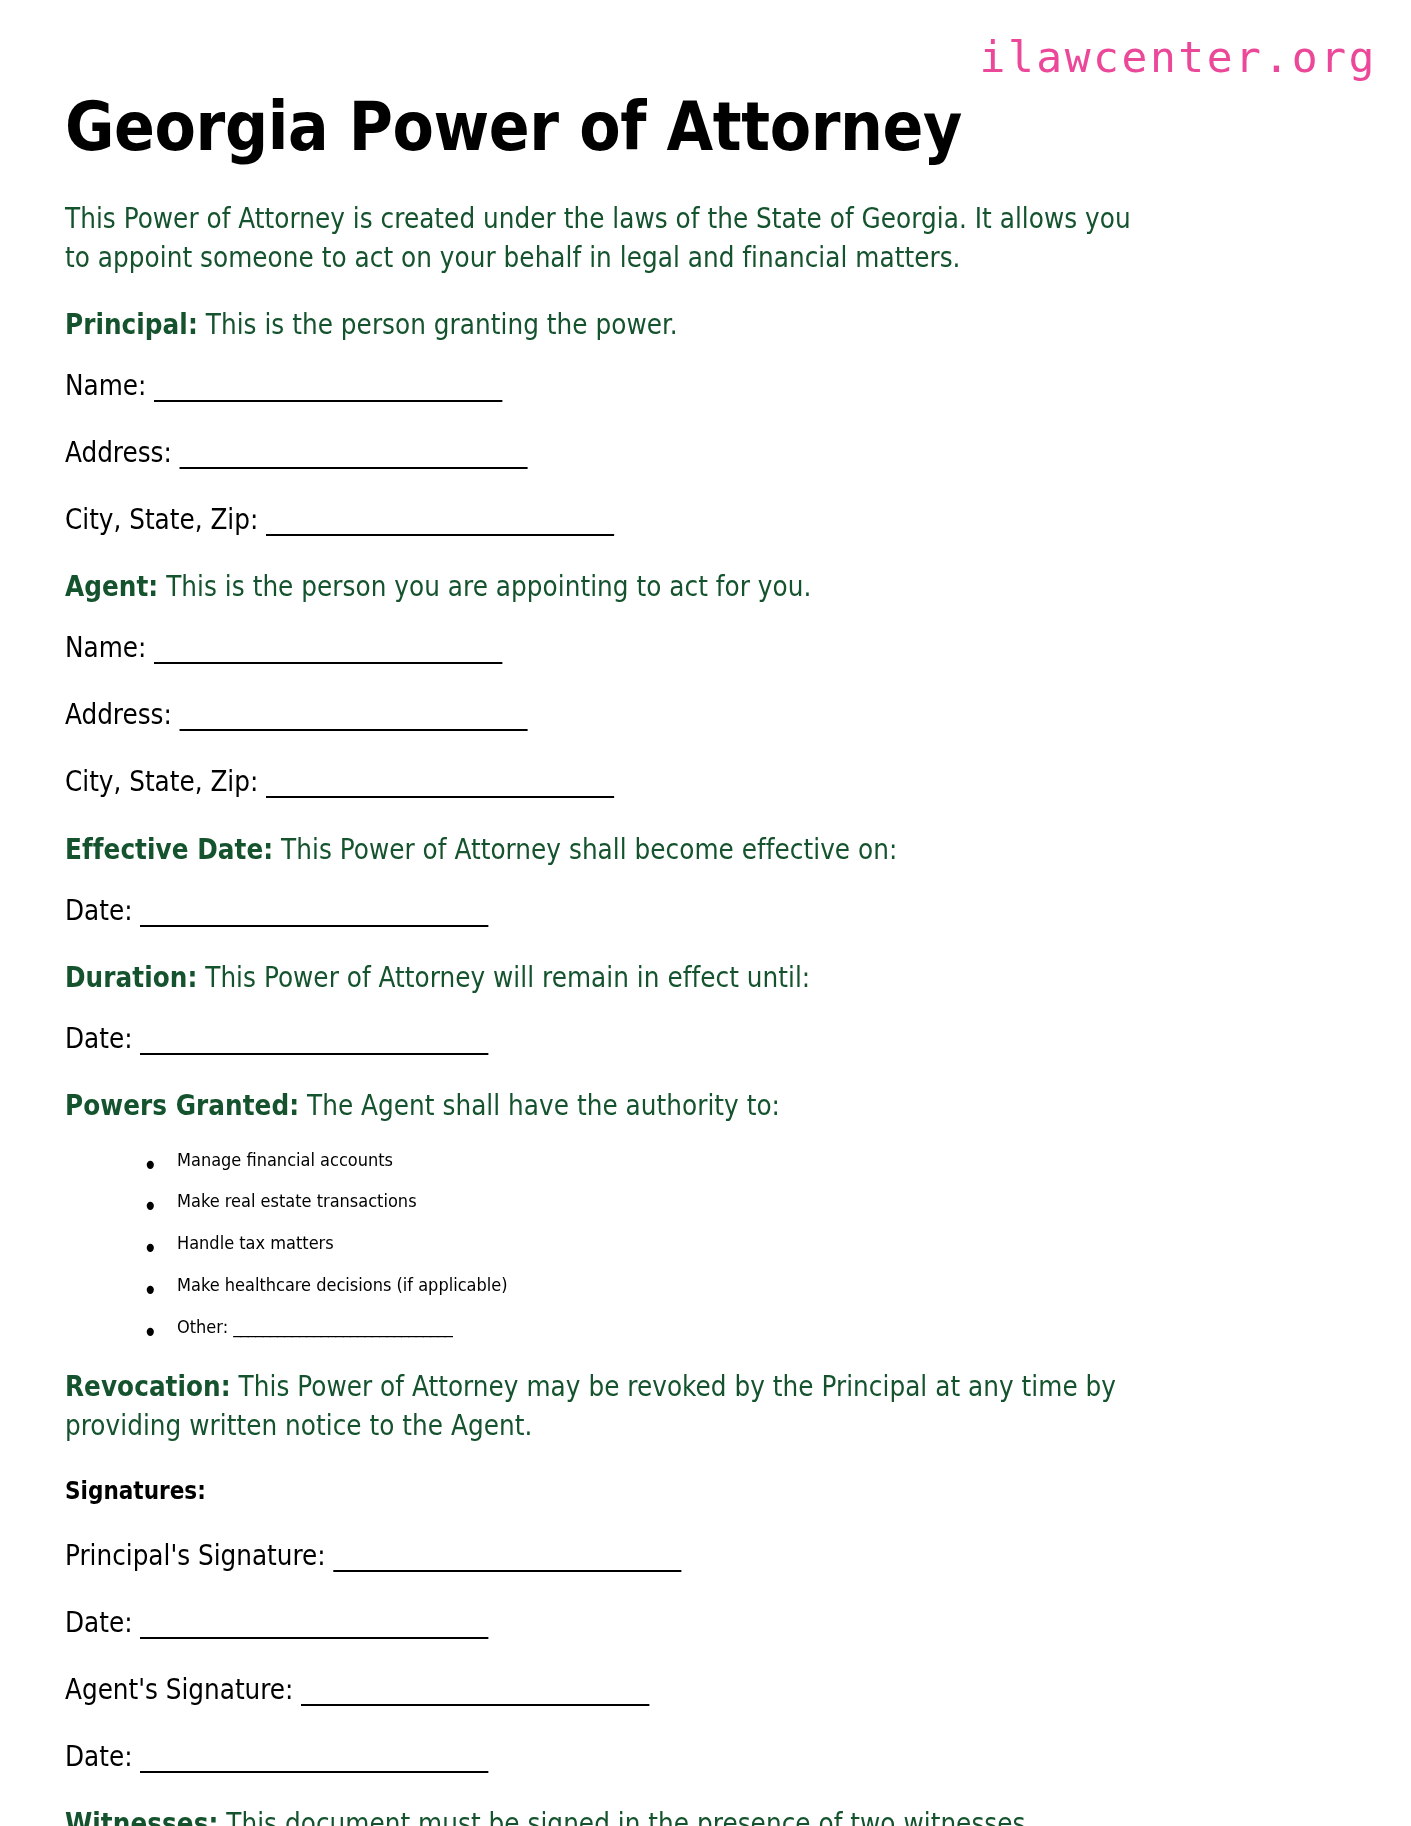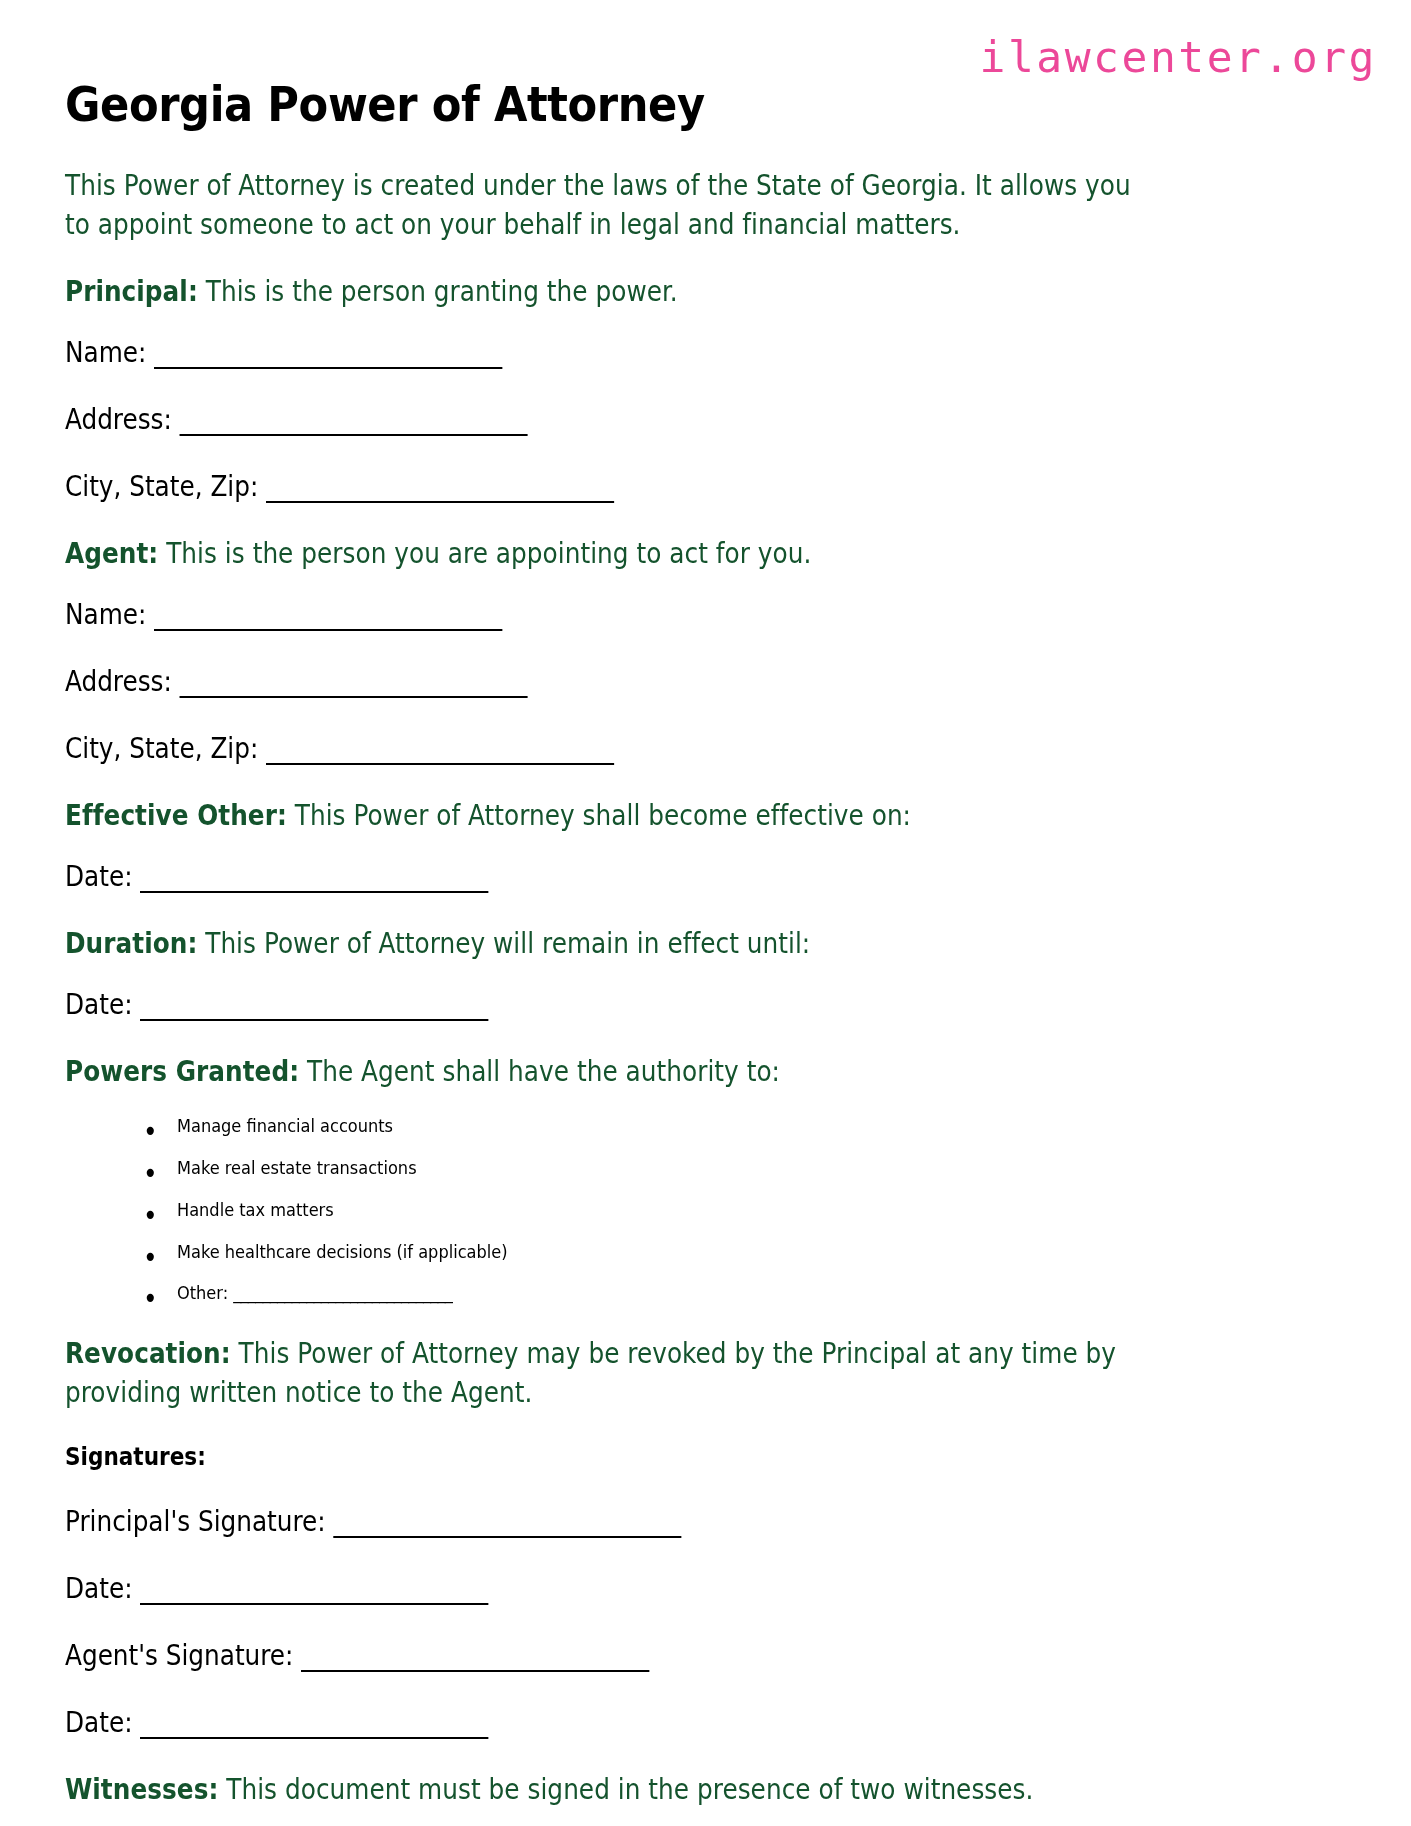--- a/index.html
+++ b/index.html
@@ -37,24 +37,24 @@
     line-height: 1;
   }
   .content {
     position: absolute;
     left: 65px;
     top: 78px;
     width: 1090px;
   }
   h1.doc-title {
     font-family: "DejaVu Sans Condensed", "Liberation Sans Narrow", "Liberation Sans", sans-serif;
-    font-size: 48px;
+    font-size: 67px;
     font-weight: bold;
     letter-spacing: -0.4px;
-    margin: 0 0 34px 0;
+    margin: 12px 0 34px 0;
     line-height: 1.12;
     color: #000;
   }
   p.para {
     font-size: 27.5px;
     line-height: 1.42;
     margin: 0 0 28px 0;
     color: #14532d;
     letter-spacing: 0.05px;
   }
@@ -121,21 +121,21 @@
     <div class="field-row"><span>City, State, Zip: </span><span class="blank">______________________________</span></div>
 
     <p class="para tight"><span class="lbl-bold">Agent:</span><span> This is the person you are appointing to act for you.</span></p>
 
     <div class="field-row"><span>Name: </span><span class="blank">______________________________</span></div>
 
     <div class="field-row"><span>Address: </span><span class="blank">______________________________</span></div>
 
     <div class="field-row"><span>City, State, Zip: </span><span class="blank">______________________________</span></div>
 
-    <p class="para tight"><span class="lbl-bold">Effective Other:</span><span> This Power of Attorney shall become effective on:</span></p>
+    <p class="para tight"><span class="lbl-bold">Effective Date:</span><span> This Power of Attorney shall become effective on:</span></p>
 
     <div class="field-row"><span>Date: </span><span class="blank">______________________________</span></div>
 
     <p class="para tight"><span class="lbl-bold">Duration:</span><span> This Power of Attorney will remain in effect until:</span></p>
 
     <div class="field-row"><span>Date: </span><span class="blank">______________________________</span></div>
 
     <p class="para tight"><span class="lbl-bold">Powers Granted:</span><span> The Agent shall have the authority to:</span></p>
 
     <ul class="powers">

